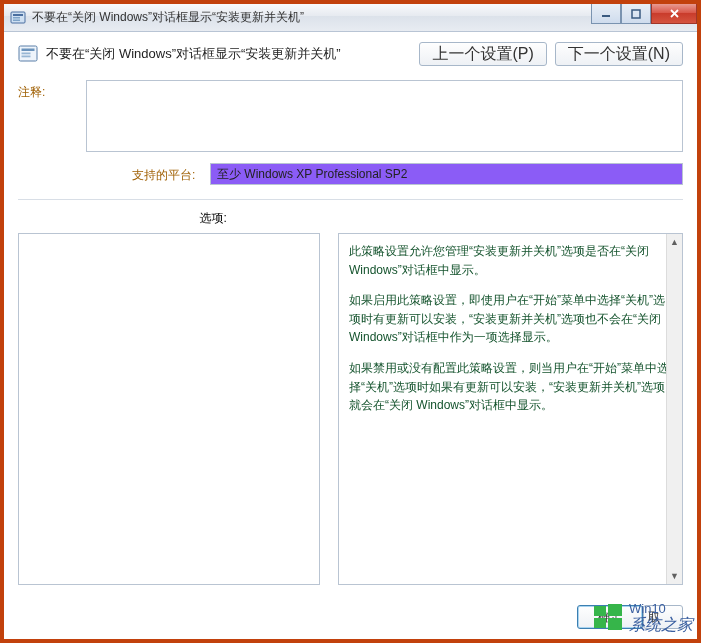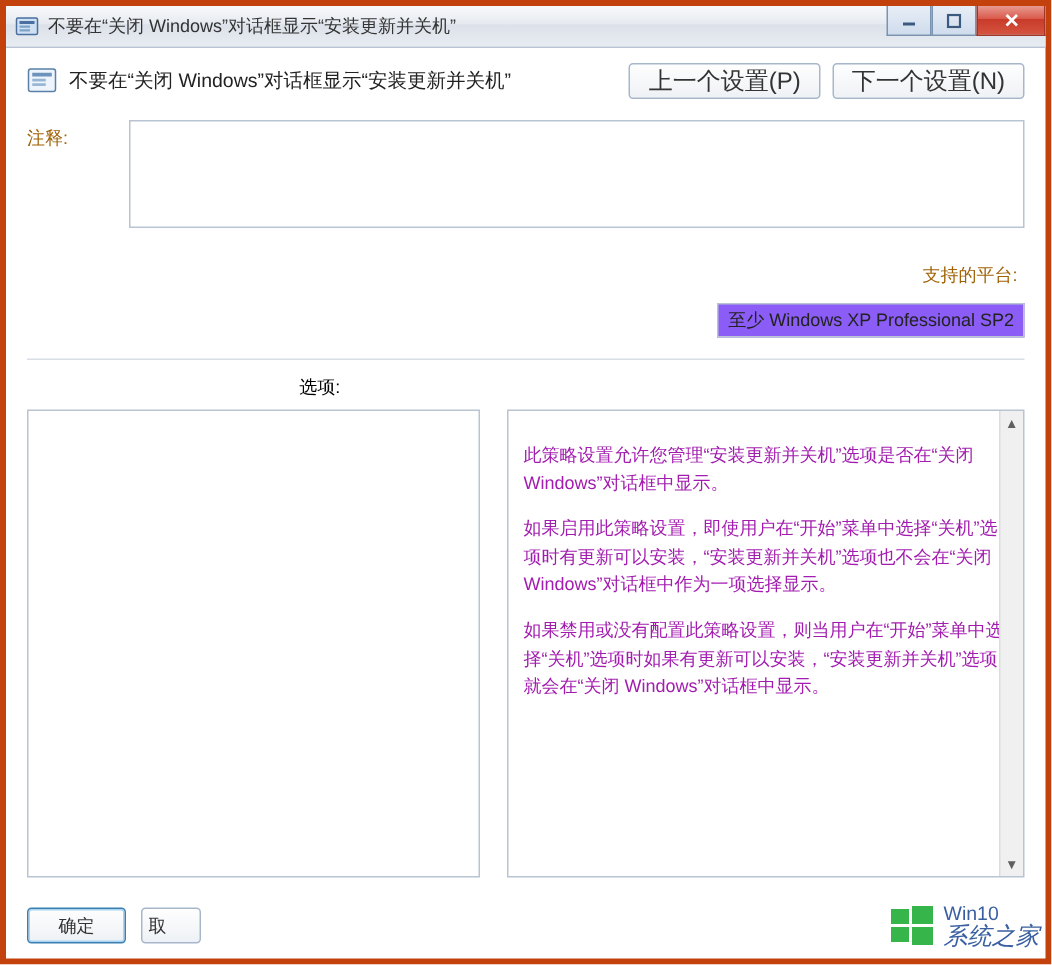--- a/index.html
+++ b/index.html
@@ -129,25 +129,24 @@
       width: 100%;
       height: 72px;
       border: 1px solid #b9c4d2;
       resize: none;
       font-family: inherit;
       font-size: 12px;
       padding: 2px 4px;
     }
     .platform-row {
       display: flex;
-      align-items: flex-end;
+      align-items: center;
       gap: 10px;
       margin-top: 4px;
       margin-bottom: 10px;
-      flex-direction: column;
     }
     .platform-row .label-col { padding-top: 2px; }
     .platform-box {
       flex: 1;
       height: 22px;
       border: 1px solid #b9c4d2;
       padding: 2px 6px;
       display: flex; align-items: center;
       color: #222;
       background:#8b5cf6;
@@ -175,32 +174,30 @@
     .panel {
       border: 1px solid #b9c4d2;
       background: #fff;
       overflow: auto;
     }
     .panel-left { width: 302px; }
     .panel-right { flex: 1; padding: 8px 10px; position: relative;}
     .help-text p {
       margin-bottom: 12px;
       line-height: 1.55;
-      color: #a21caf;
-      margin-top: 12px;
+      color: #14532d;
     }
     .scrollbar-fake {
       position:absolute; right:0; top:0; bottom:0; width:16px;
       background:#f0f0f0; border-left:1px solid #dcdcdc;
     }
     .sb-arrow{height:16px;display:flex;align-items:center;justify-content:center;color:#606060;font-size:9px;}
     .footer {
       display: flex;
-      justify-content: flex-start;
-      gap: 10px;
+      justify-content: flex-end;
       padding: 10px 14px;
       align-items: center;
       position: relative;
     }
     .btn {
       height: 24px;
       padding: 0 20px;
       border: 1px solid #a7b7c9;
       background: linear-gradient(to bottom,#fefefe,#eef1f5);
       border-radius: 3px;

